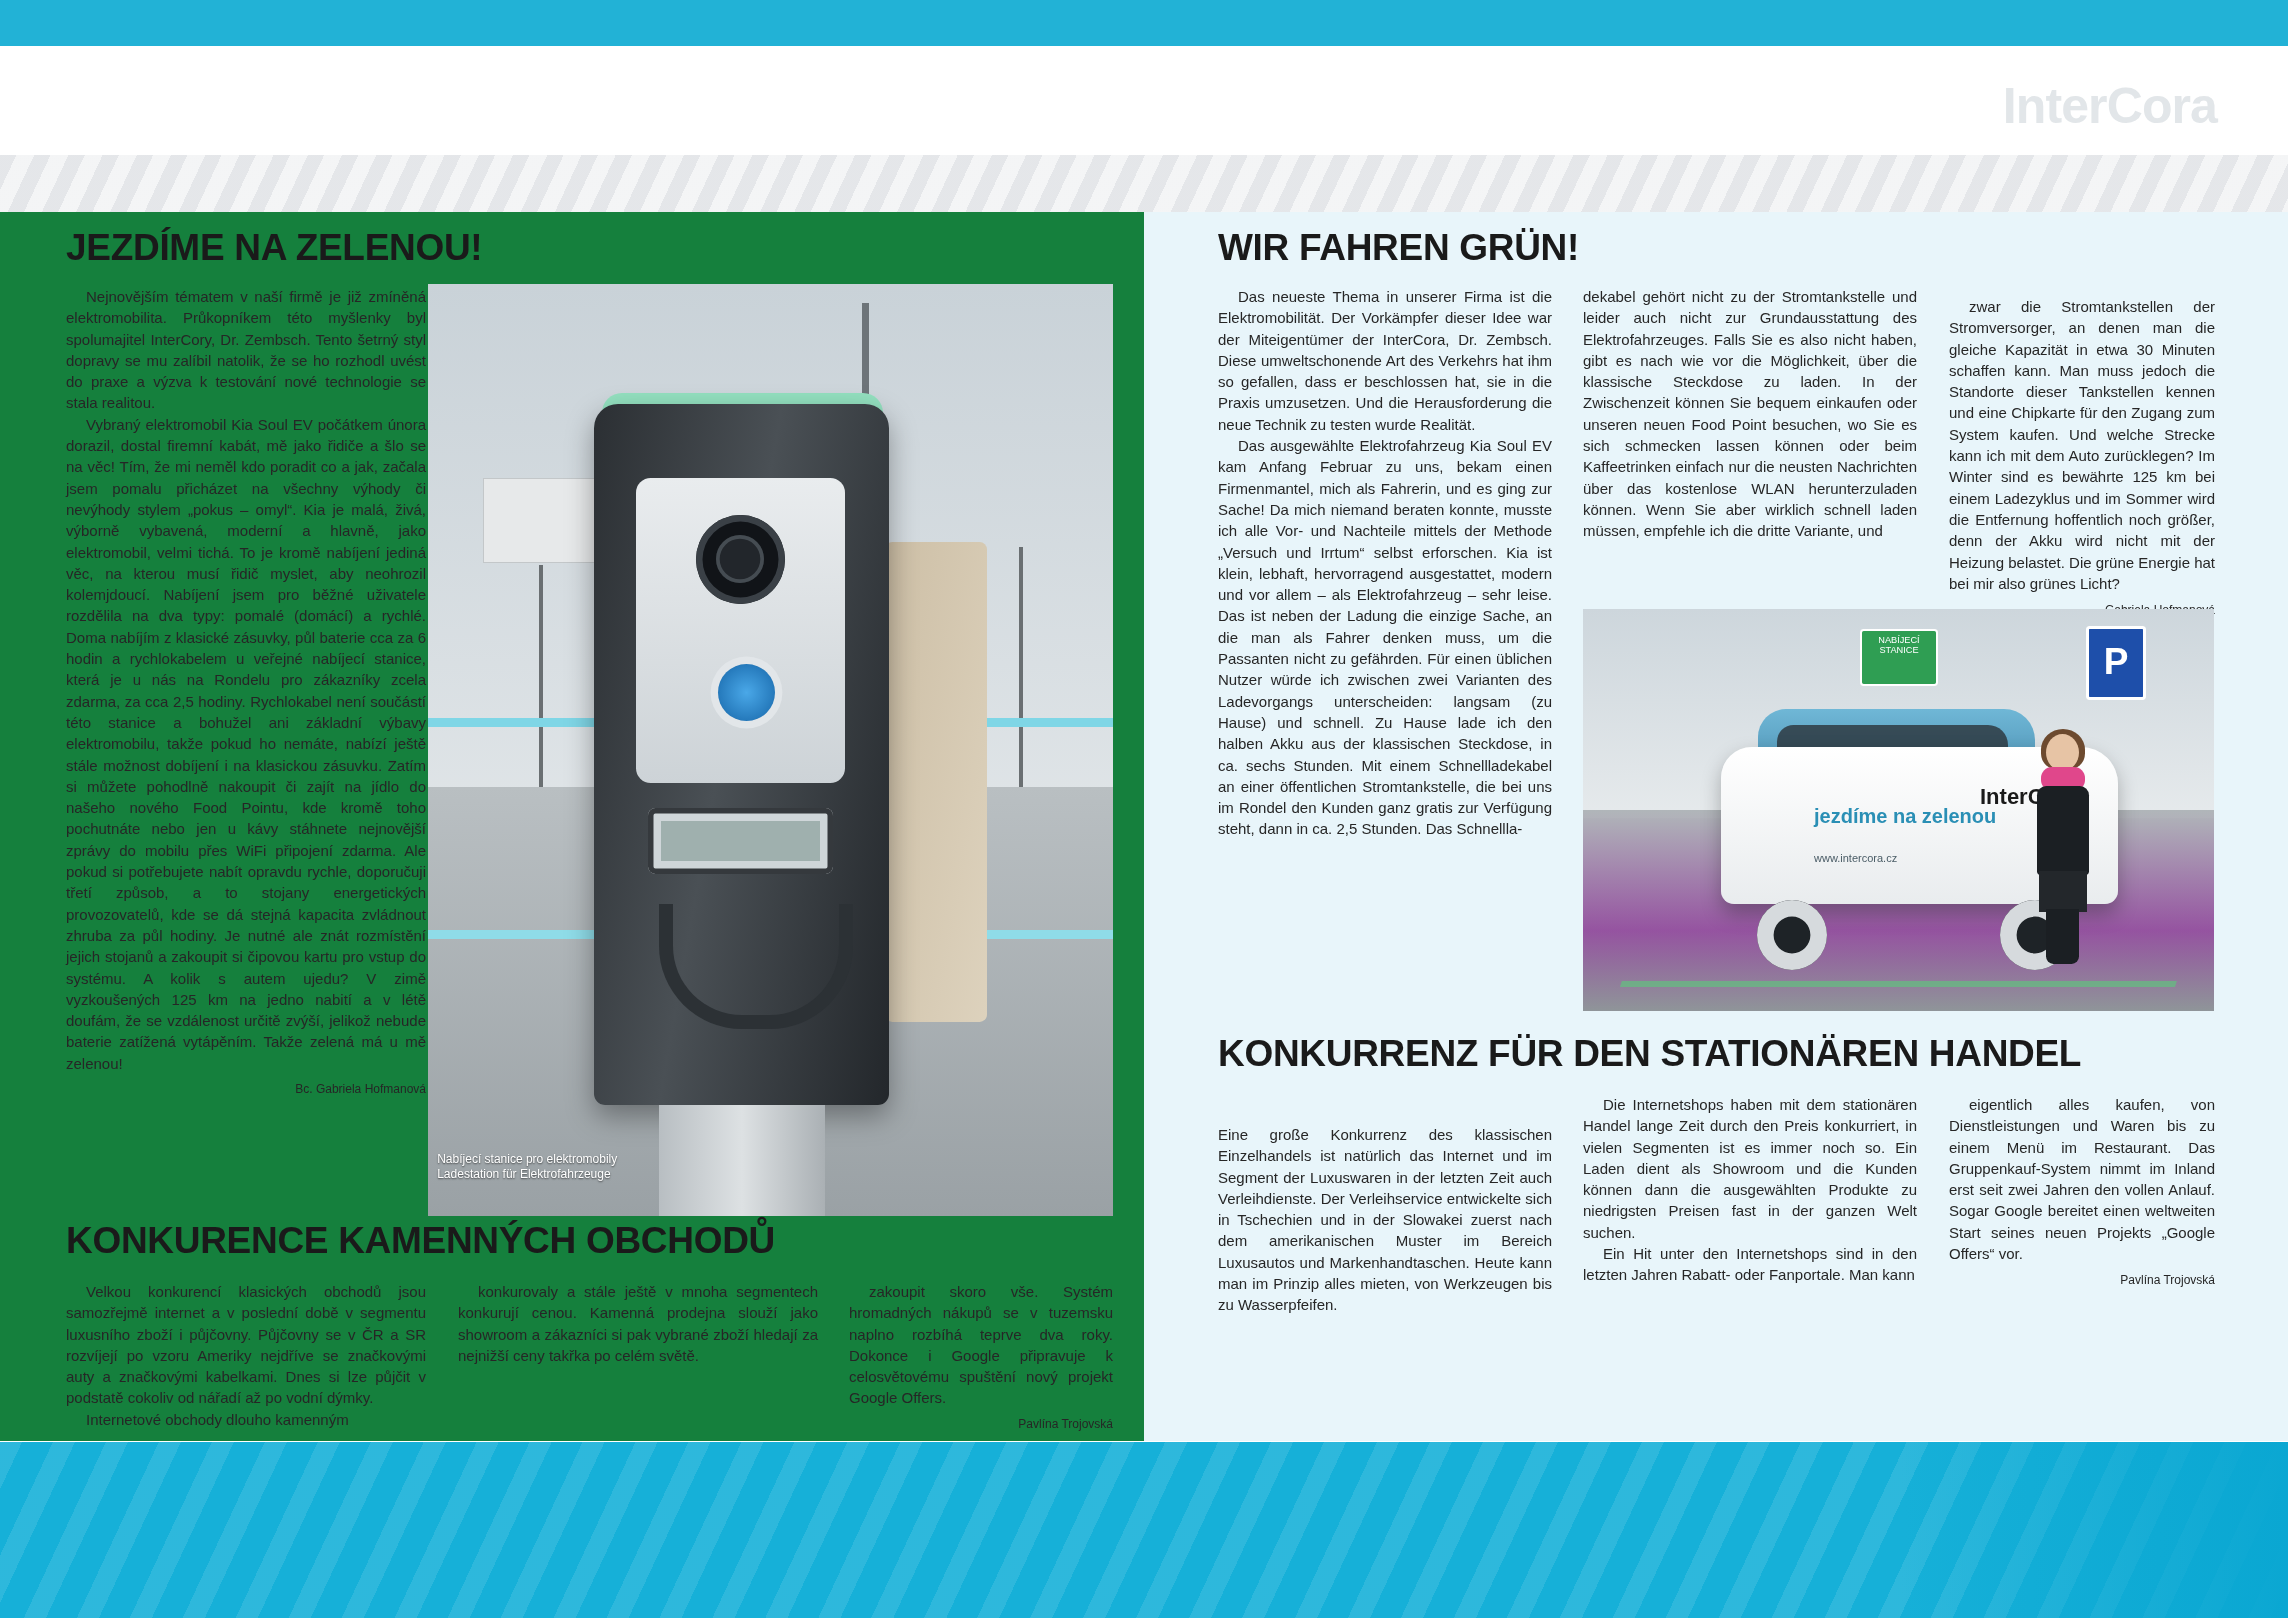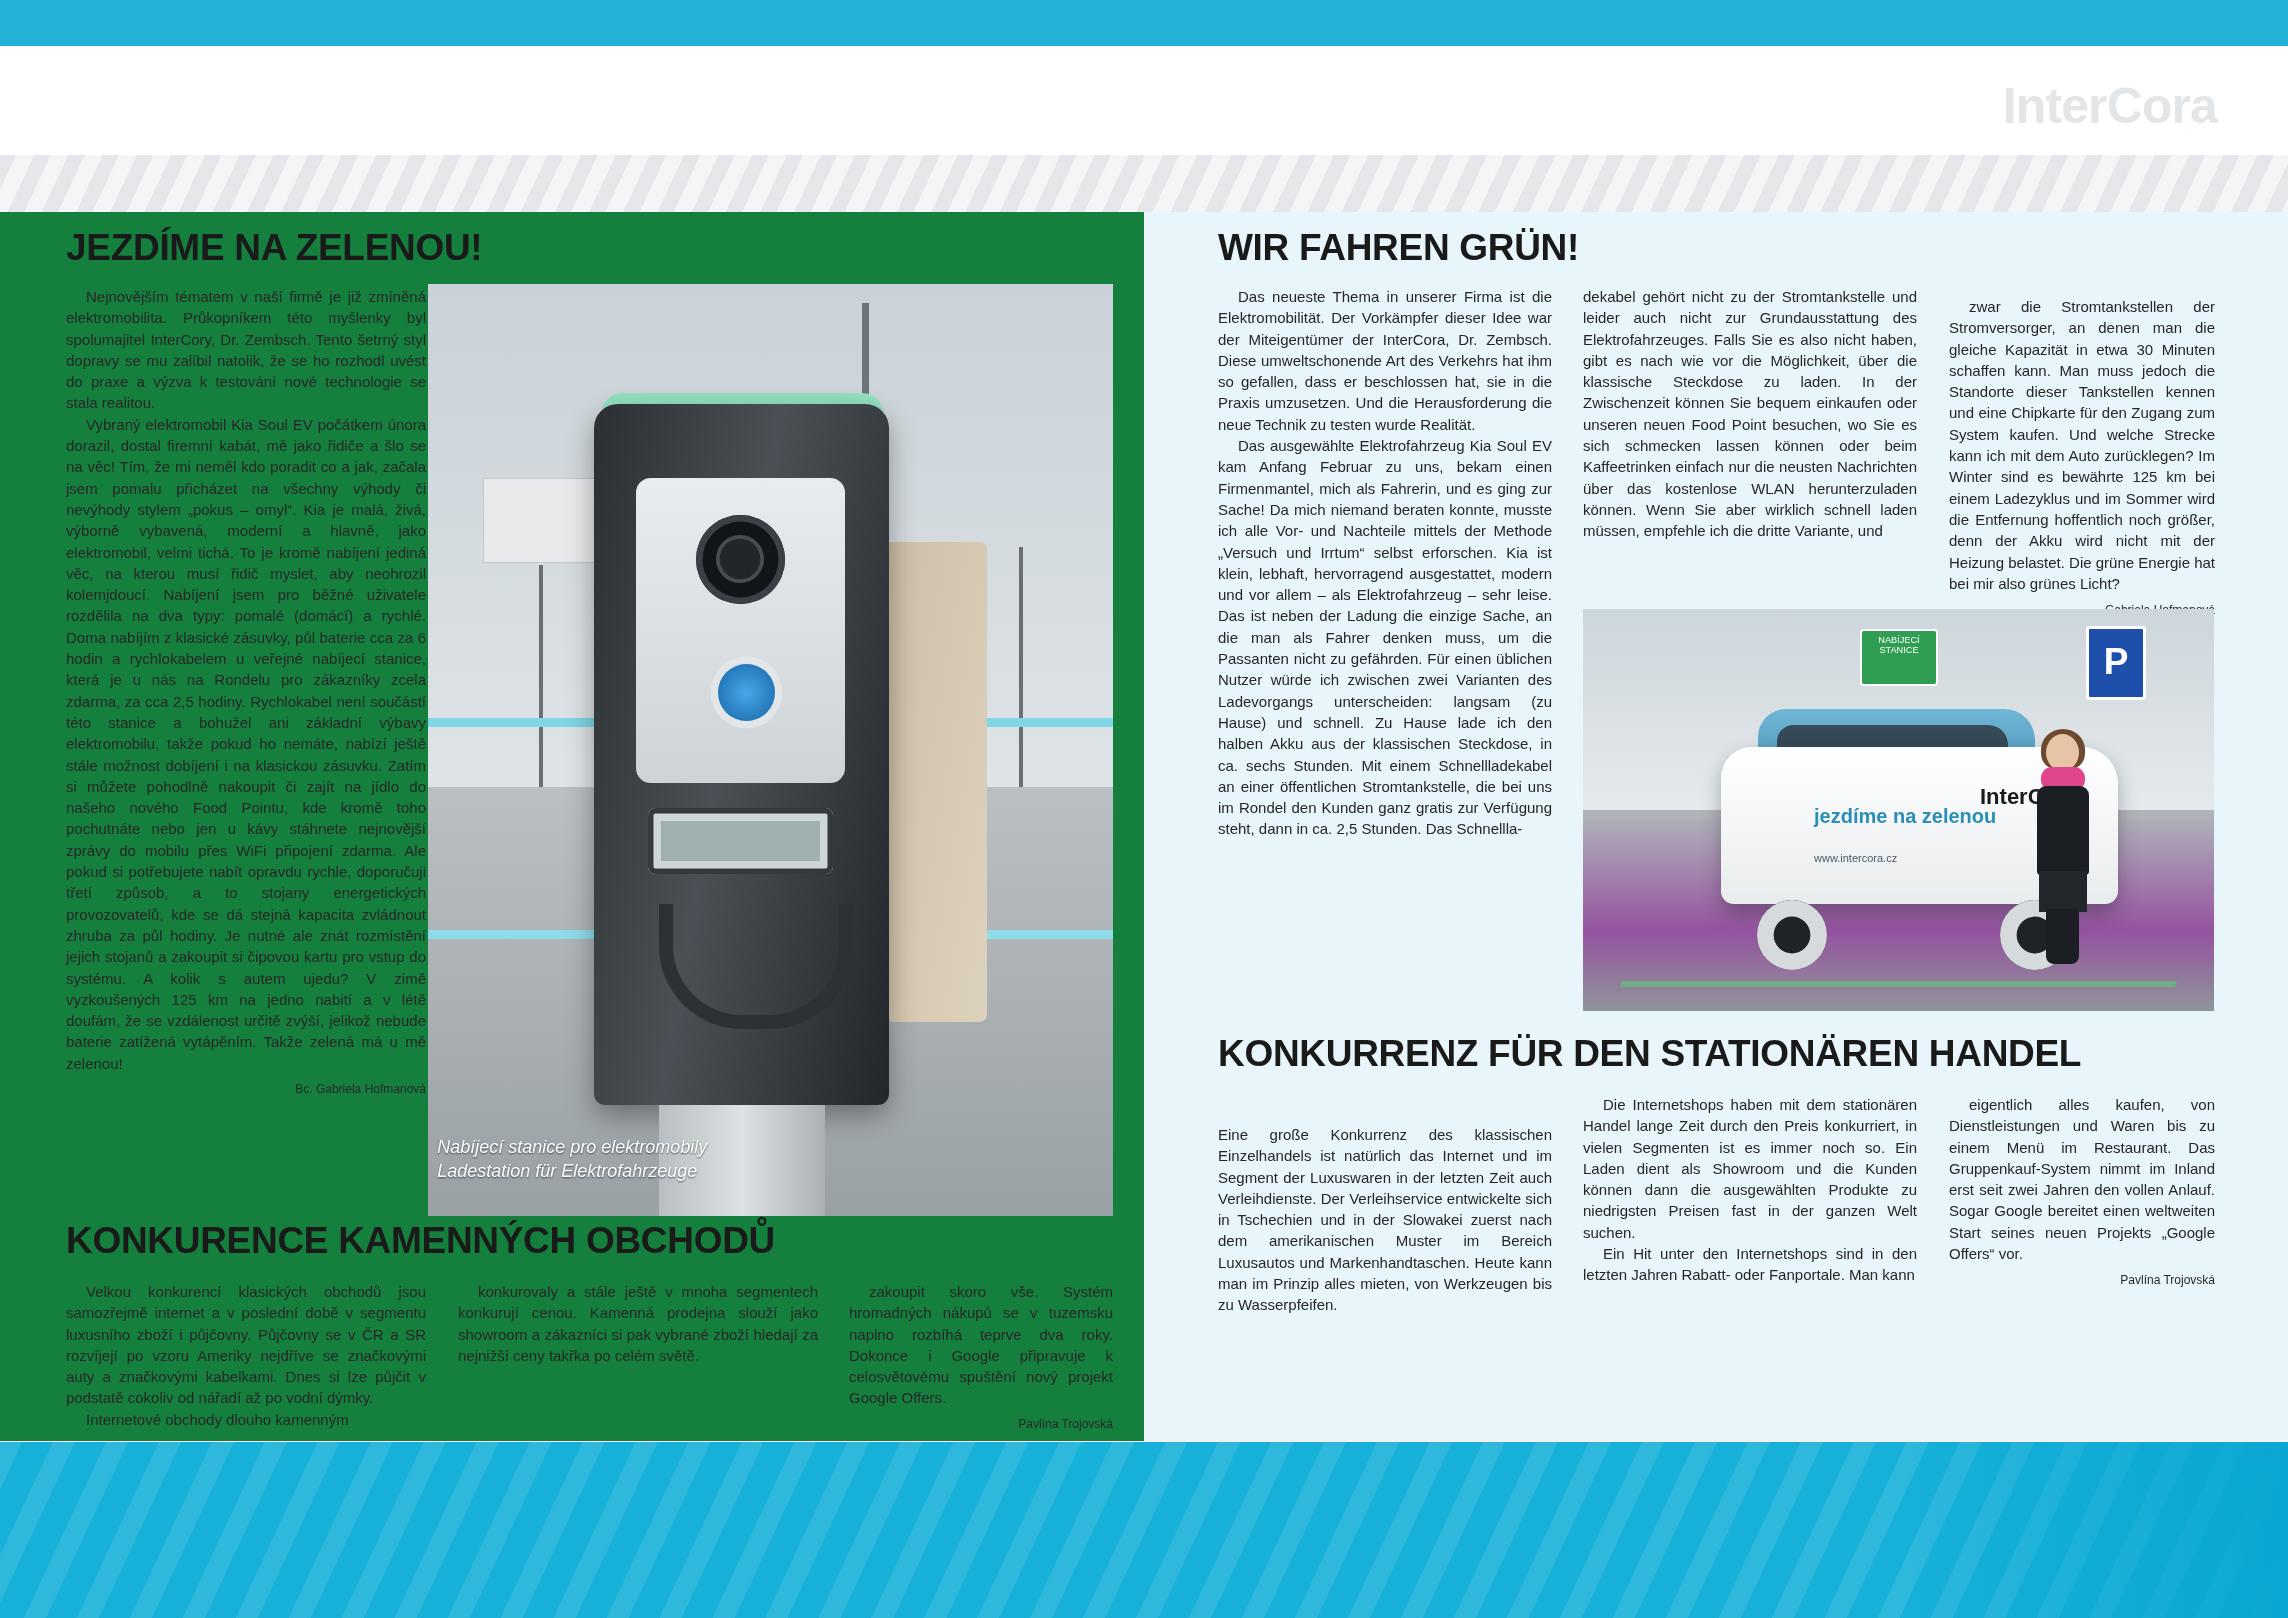--- a/index.html
+++ b/index.html
@@ -171,23 +171,22 @@
     position: absolute;
     left: 428px; top: 72px;
     width: 685px; height: 932px;
     background: linear-gradient(#b9c4cb, #9fa9b0);
     overflow: hidden;
   }
   .photo-caption {
     position: absolute;
     left: 9.2px; bottom: 33px;
     color: #ffffff;
-    font-size: 18px;
+    font-size: 12px;
     line-height: 1.3;
-    font-style: italic;
     background: rgba(0,0,0,0.0);
     text-shadow: 0 0.9px 1.8px rgba(0,0,0,.6);
   }
 
   
   #left-article2-title { position: absolute; left: 66px; top: 1008px; }
   #left2-col1 { position: absolute; left: 66px; top: 1069px; width: 360px; }
   #left2-col2 { position: absolute; left: 458px; top: 1069px; width: 360px; }
   #left2-col3 { position: absolute; left: 849px; top: 1069px; width: 264px; }
 

